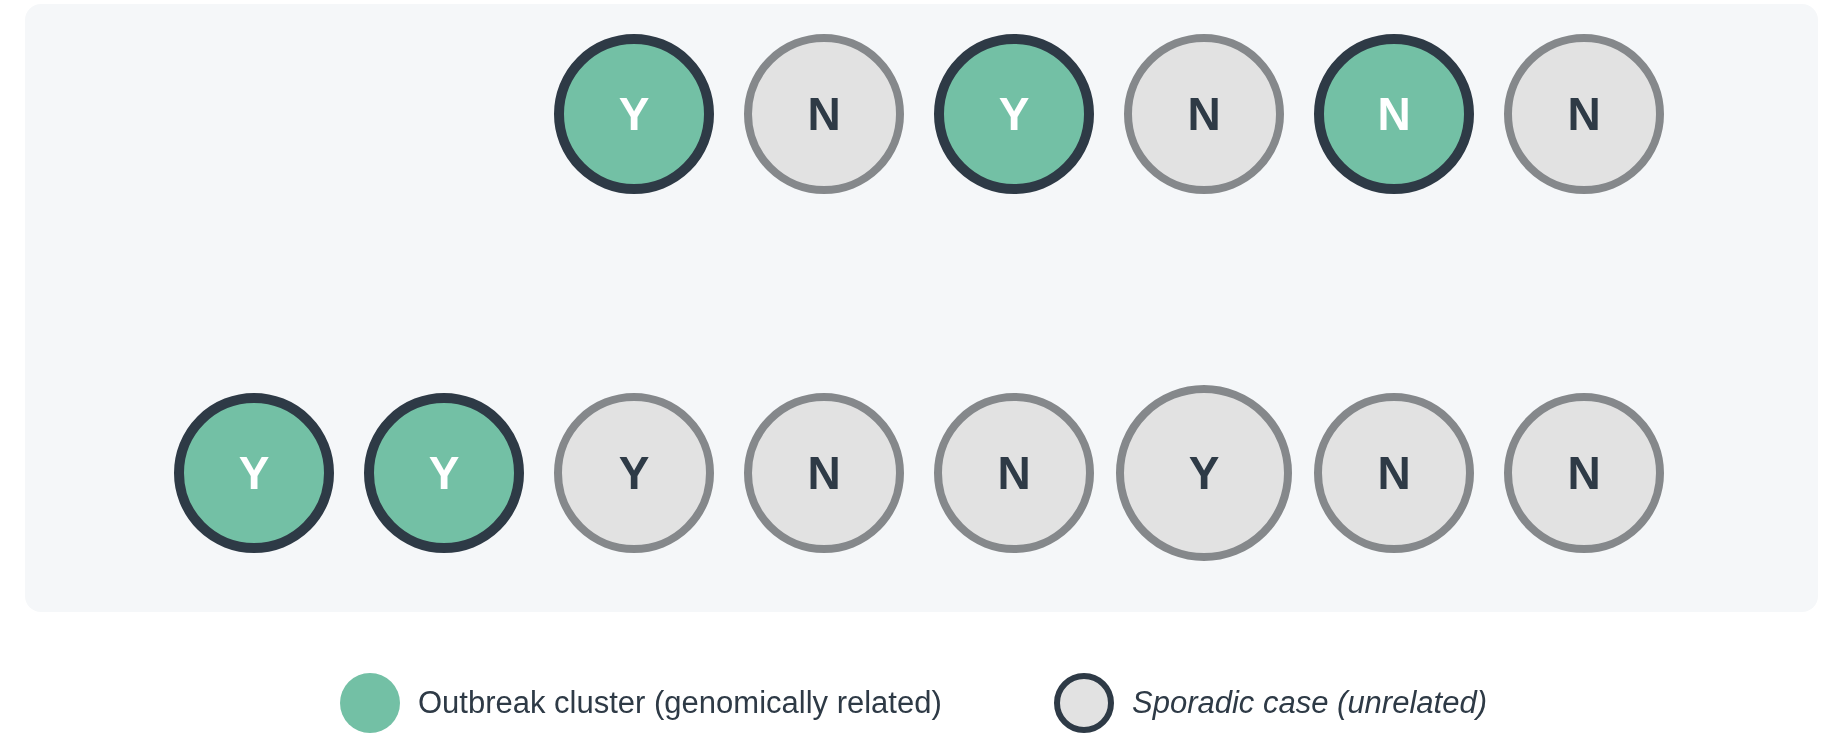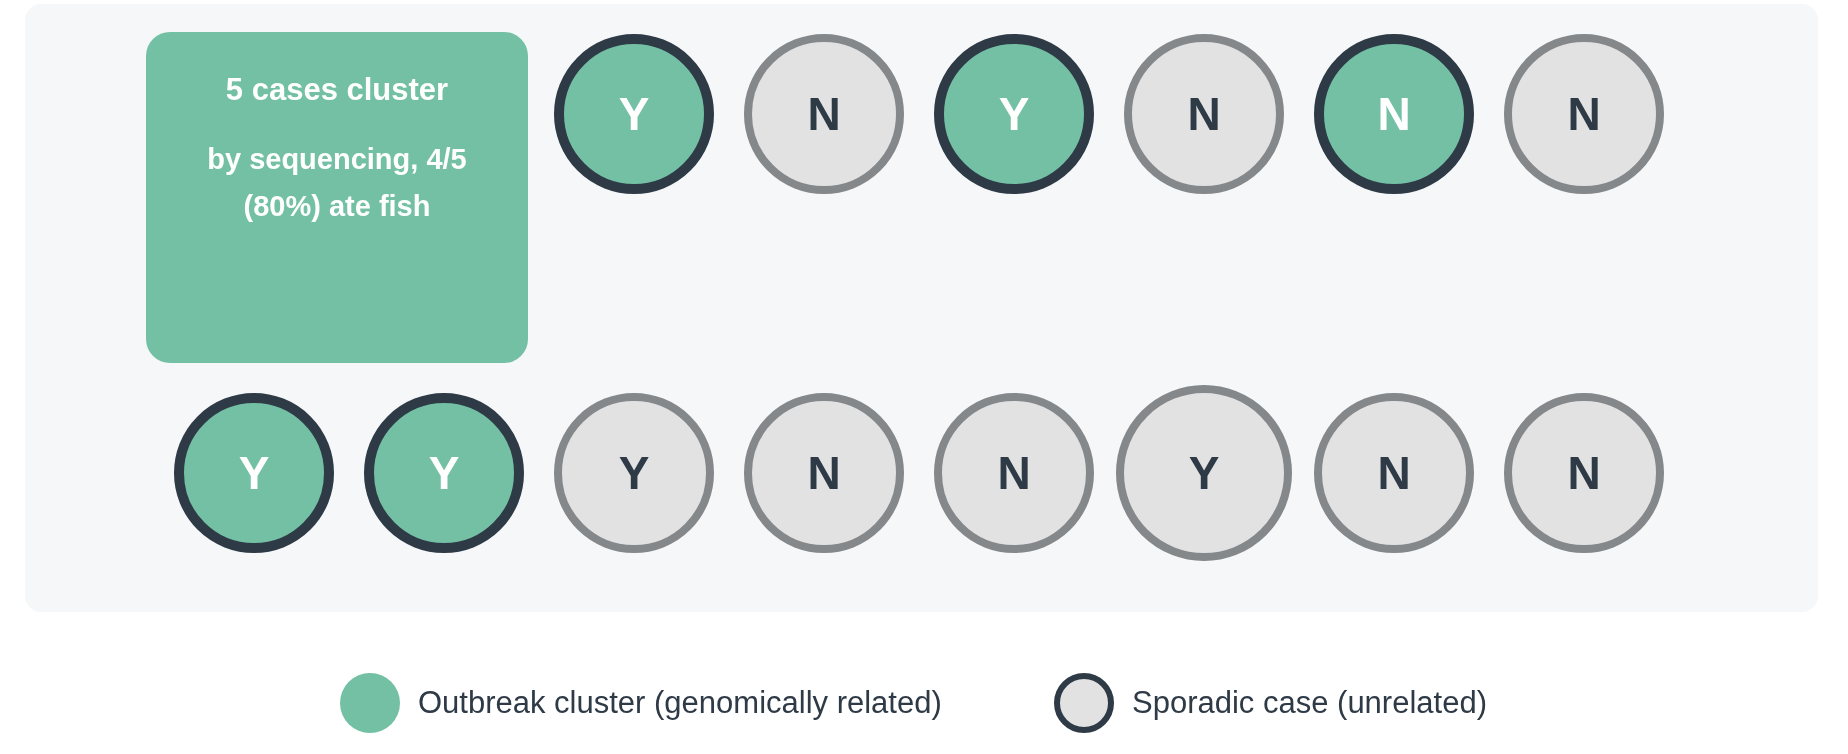--- a/index.html
+++ b/index.html
@@ -93,45 +93,41 @@
     height: 60px;
     display: flex;
     align-items: center;
     gap: 18px;
     font-size: 31px;
     color: var(--navy, #2e3a46);
     white-space: nowrap;
     justify-content: space-between;
   }
   .legend-item.outbreak { left: 340px; }
-  .legend-item.sporadic { left: 1054px; }
+  .legend-item.sporadic { left: 1054px; font-style: italic; }
   .swatch {
     width: 60px;
     height: 60px;
     box-sizing: border-box;
     border-radius: 50%;
     flex: 0 0 auto;
   }
   .swatch.outbreak-swatch { background: var(--outbreak-green, #73c0a5); }
   .swatch.sporadic-swatch {
     background: var(--sporadic-fill, #e2e2e2);
     border: 6px solid var(--navy, #2e3a46);
   }
 </style>
 </head>
 <body>
 
 <div class="stage">
 
   <div class="panel">
 
-    <div class="annotation">
-      <div class="annotation-title">5 cases cluster</div>
-      <div class="annotation-body">by sequencing, 4/5 (80%) ate fish</div>
-    </div>
 
     <div class="row row-top">
         <div class="case cluster">Y</div>
         <div class="case sporadic">N</div>
         <div class="case cluster">Y</div>
         <div class="case sporadic">N</div>
         <div class="case cluster">N</div>
         <div class="case sporadic">N</div>
       </div>
 

